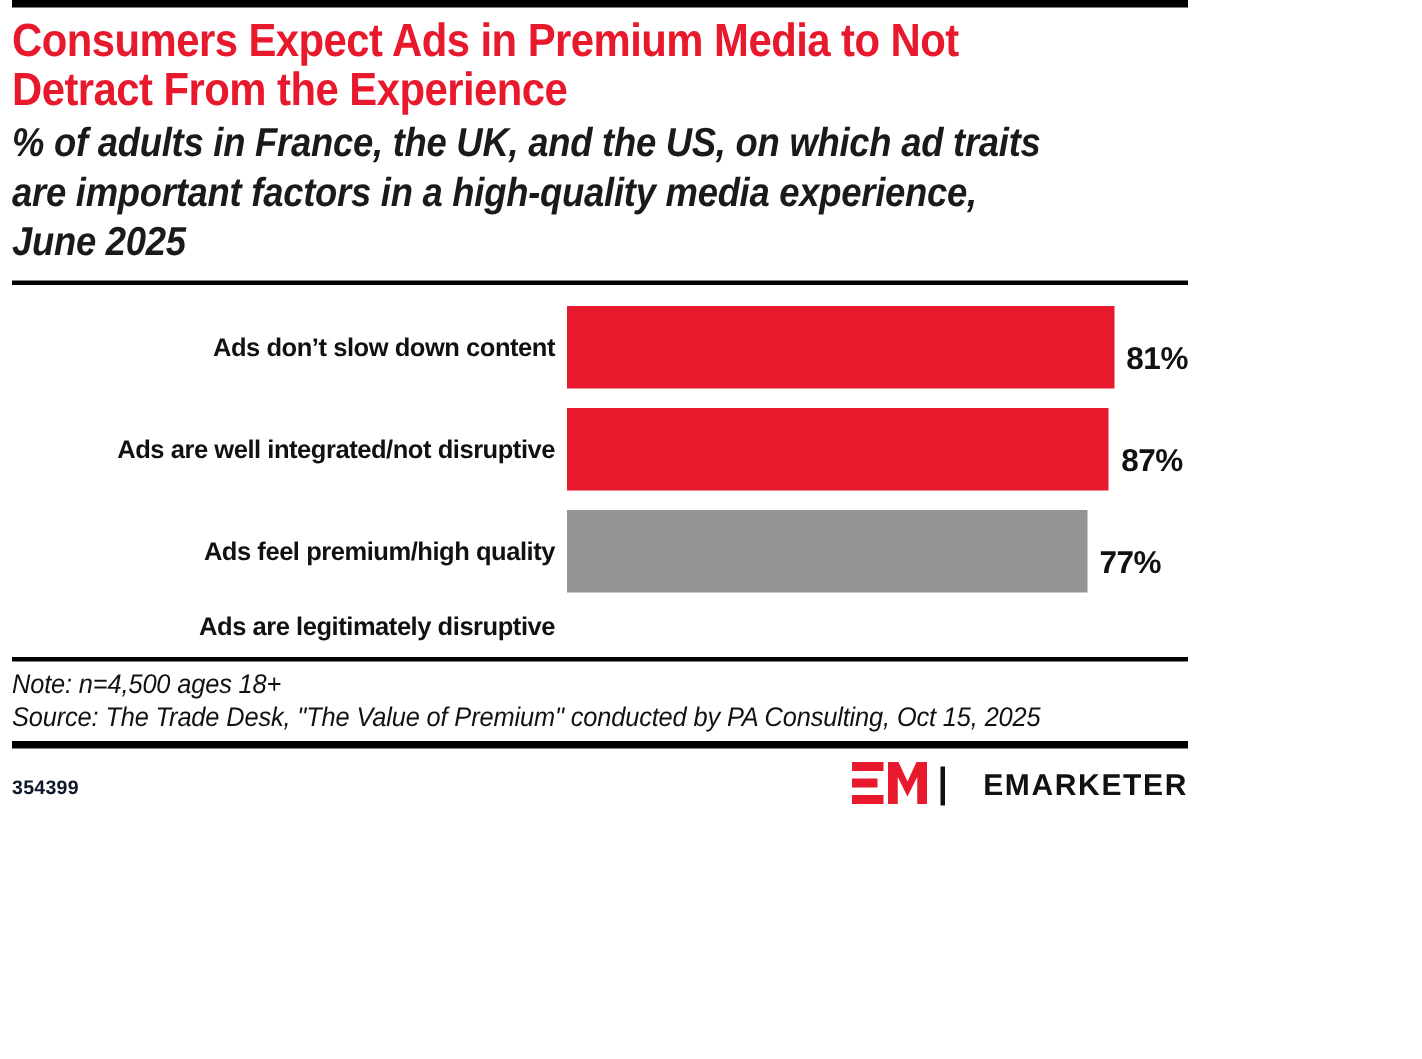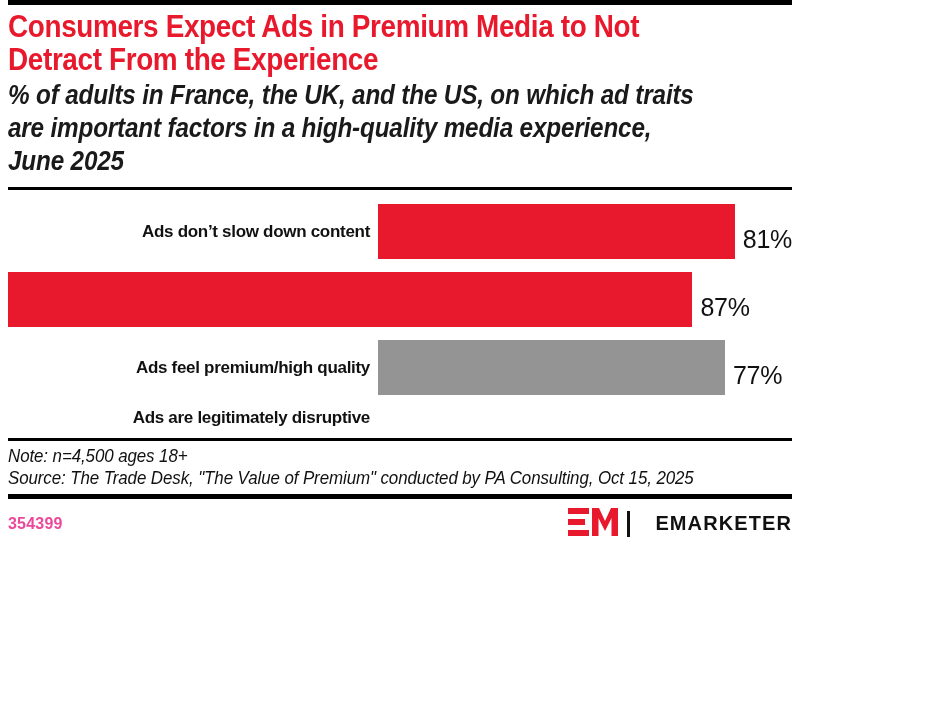--- a/index.html
+++ b/index.html
@@ -100,22 +100,22 @@
     align-items: center;
   }
   .bar {
     height: 100%;
     min-height: 55px;
   }
   .bar.red  { background: #E8192C; }
   .bar.gray { background: #949494; }
 
   .bar-value {
-    font-weight: normal;
-    font-size: 25px;
+    font-weight: bold;
+    font-size: 21px;
     color: #111111;
     padding-left: 8px;
     white-space: nowrap;
     letter-spacing: -0.3px;
     margin-top: 16px;
   }
 
   
   .footnotes {
     padding-top: 5px;
@@ -132,23 +132,23 @@
   }
 
   
   .bottom-row {
     display: flex;
     align-items: center;
     justify-content: space-between;
     padding-top: 9px;
   }
   .chart-id {
-    font-size: 16px;
-    font-weight: bold;
-    color: #ec4899;
+    font-size: 13px;
+    font-weight: bold;
+    color: #0f172a;
     letter-spacing: 0.2px;
   }
   .logo {
     display: flex;
     align-items: center;
     gap: 9px;
   }
   .logo-mark { display: block; }
   .logo-divider {
     width: 3px;
@@ -181,20 +181,21 @@
 
     <div class="bar-row">
       <div class="cat-label">Ads don’t slow down content</div>
       <div class="bar-area">
         <div class="bar red" style="width:88.6%"></div>
         <div class="bar-value">81%</div>
       </div>
     </div>
 
     <div class="bar-row">
+      <div class="cat-label">Ads are well integrated/not disruptive</div>
       <div class="bar-area">
         <div class="bar red" style="width:87.3%"></div>
         <div class="bar-value">87%</div>
       </div>
     </div>
 
     <div class="bar-row">
       <div class="cat-label">Ads feel premium/high quality</div>
       <div class="bar-area">
         <div class="bar gray" style="width:83.8%"></div>

